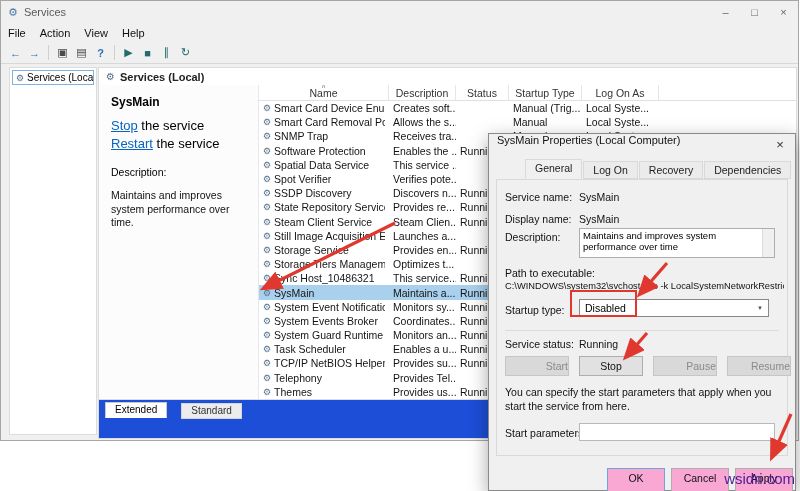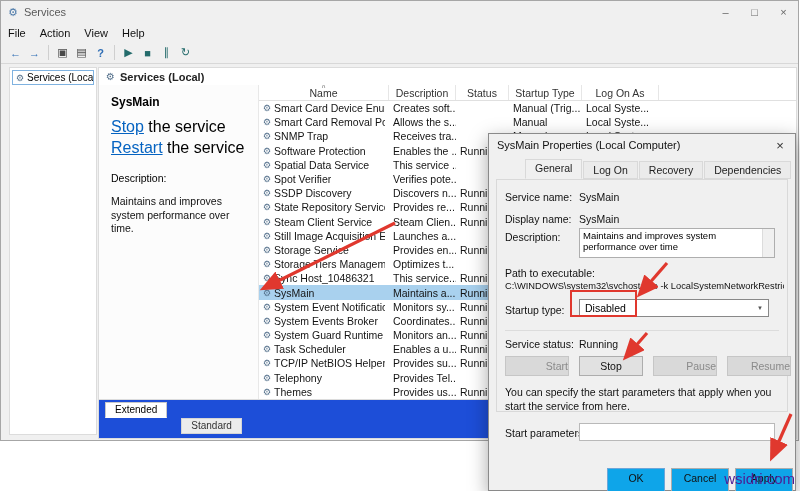--- a/index.html
+++ b/index.html
@@ -27,67 +27,67 @@
   .tree-gear { font-size:9px; color:#55718c; }
 
   
   .main-panel { position:absolute; left:97px; top:66px; width:699px; height:372px; background:#fff; border:1px solid #dcdcdc; }
   .pane-header { height:17px; display:flex; align-items:center; gap:5px; padding-left:7px; }
   .ph-gear { font-size:10px; color:#55718c; }
   .ph-title { font-size:11px; font-weight:bold; color:#222; }
 
   .extended-pane { position:absolute; left:0; top:17px; width:160px; bottom:39px; background:#fcfcfc; border-right:1px solid #e8e8e8; padding:10px 12px; }
   .svc-title { font-size:12px; font-weight:bold; margin-bottom:9px; }
-  .svc-link-line { font-size:16px; margin-bottom:3px; }
+  .svc-link-line { font-size:13px; margin-bottom:3px; }
   .link { color:#0563c1; text-decoration:underline; }
   .desc-label { font-size:10.5px; margin-top:15px; }
   .desc-text { font-size:10.5px; margin-top:11px; line-height:1.3; color:#111; }
 
   .table-pane { position:absolute; left:160px; top:17px; right:0; bottom:39px; overflow:hidden; background:#fff; }
   .thead { display:flex; height:16px; border-bottom:1px solid #e0e0e0;text-align:center; }
   .th { font-size:10.5px; color:#333; padding:1px 4px; border-right:1px solid #e6e6e6; position:relative; white-space:nowrap; overflow:hidden; }
   .sort { position:absolute; left:48%; top:-3px; font-size:7px; color:#888; }
   .hlabel { position:relative; top:1px; }
   .tr { display:flex; height:14.2px; align-items:center; }
   .tr.selected { background:#a9d1ee; }
   .td { font-size:10.5px; white-space:nowrap; overflow:hidden; padding:0 4px; height:100%; display:flex; align-items:center; color:#141414; }
   .c-name{width:130px;} .c-desc{width:67px;} .c-status{width:53px;} .c-startup{width:73px;} .c-logon{width:77px;}
   .svc-gear::before { content:"⚙"; }
   .svc-gear { font-size:9px; color:#55718c; margin-right:3px; flex:none; }
   .nm { overflow:hidden; white-space:nowrap; }
 
   .tabs-row { position:absolute; left:0; right:12px; bottom:0; height:39px; background:#1d4ed8; border-top:1px solid #dcdcdc; padding:2px 0 0 6px; display:flex; gap:14px; align-items:flex-start; }
   .vtab { font-size:10px; padding:1px 9px 2px; }
   .vtab.active { background:#fff; border:1px solid #c9c9c9; border-bottom:1px solid #fff; }
-  .vtab.inactive { background:#ececec; border:1px solid #d5d5d5; margin-top:16px; color:#333;text-align:center; }
+  .vtab.inactive { background:#ececec; border:1px solid #d5d5d5; margin-top:1px; color:#333;text-align:center; }
 
   
   .dialog { position:absolute; left:488px; top:133px; width:308px; height:358px; background:#f0f0f0; border:1px solid #8a8a8a; box-shadow:0 6px 18px rgba(0,0,0,.35); z-index:20; }
-  .dlg-titlebar { height:22px; display:flex; align-items:center; }
+  .dlg-titlebar { height:22px; display:flex; }
   .dlg-title { font-size:11px; color:#111; margin-left:8px; flex:1; white-space:nowrap; overflow:hidden; }
   .dlg-close { width:30px; height:21px; text-align:center; line-height:21px; font-size:13px; color:#333; }
   .dlg-tabs { position:absolute; left:8px; top:27px; display:flex;margin-left:28px; }
   .dtab { font-size:10.5px; height:18px; padding:2px 9px; border:1px solid #d9d9d9; background:#ebebeb; margin-right:1px; color:#222; }
   .dtab.active { position:relative; top:-2px; height:20px; background:#f0f0f0; border-bottom:1px solid #f0f0f0; z-index:2; }
-  .dlg-panel { position:absolute; left:7px; right:7px; top:45px; height:233px; border:1px solid #d9d9d9; background:#f0f0f0; }
+  .dlg-panel { position:absolute; left:7px; right:7px; top:45px; height:277px; border:1px solid #d9d9d9; background:#f0f0f0; }
   .flabel { position:absolute; left:8px; font-size:10.5px; color:#111; }
   .fval { position:absolute; left:82px; font-size:10.5px; color:#111; }
   .desc-box { position:absolute; left:82px; top:48px; width:196px; height:30px; background:#fff; border:1px solid #aeaeae; font-size:9.5px; padding:1px 15px 1px 3px; line-height:1.2; overflow:hidden; }
   .desc-sb { position:absolute; right:0; top:0; bottom:0; width:12px; background:#f0f0f0; border-left:1px solid #dcdcdc; }
   .path-val { position:absolute; left:8px; top:101px; right:3px; font-size:9.3px; white-space:nowrap; overflow:hidden; color:#111; }
   .combo { position:absolute; left:82px; top:119px; width:190px; height:18px; background:#fff; border:1px solid #888; display:flex; align-items:center; }
   .combo-val { font-size:10.5px; padding-left:5px; flex:1; }
   .combo-arrow { width:16px; text-align:center; font-size:6px; color:#555; }
   .dlg-sep { position:absolute; left:8px; right:8px; top:150px; height:1px; background:#dcdcdc; }
   .ctl-btn { position:absolute; top:176px; width:64px; height:20px; font-size:10.5px; text-align:center; line-height:18px; border:1px solid #adadad; background:#e1e1e1; color:#111; }
   .ctl-btn.disabled { background:#d9d9d9; border-color:#c6c6c6; color:#8a8a8a;text-align:right; }
   .b-start{left:8px;} .b-stop{left:82px;} .b-pause{left:156px;} .b-resume{left:230px;}
   .note { position:absolute; left:8px; top:206px; width:286px; font-size:10.5px; line-height:1.3; color:#111; }
   .sp-input { position:absolute; left:82px; top:243px; width:196px; height:18px; background:#fff; border:1px solid #b9b9b9; }
-  .dlg-btn { position:absolute; top:334px; width:58px; height:24px; font-size:10.5px; text-align:center; line-height:18px; border:1px solid #adadad; background:#0ea5e9; color:#111; }
+  .dlg-btn { position:absolute; top:334px; width:58px; height:24px; font-size:10.5px; text-align:center; line-height:18px; border:1px solid #adadad; background:#f9a8d4; color:#111; }
   .b-ok{left:118px; border-color:#6ca6d9;} .b-cancel{left:182px;} .b-apply{left:246px;}
 
   
   .red-box { position:absolute; left:570px; top:290px; width:67px; height:27px; border:2px solid #e0382e; z-index:30; }
   .arrows { position:absolute; left:0; top:0; width:800px; height:491px; z-index:31; pointer-events:none; }
   .watermark { position:absolute; right:5px; bottom:4px; font-size:15px; color:#4c1d95; z-index:32; }
 </style>
 </head>
 <body>
 

